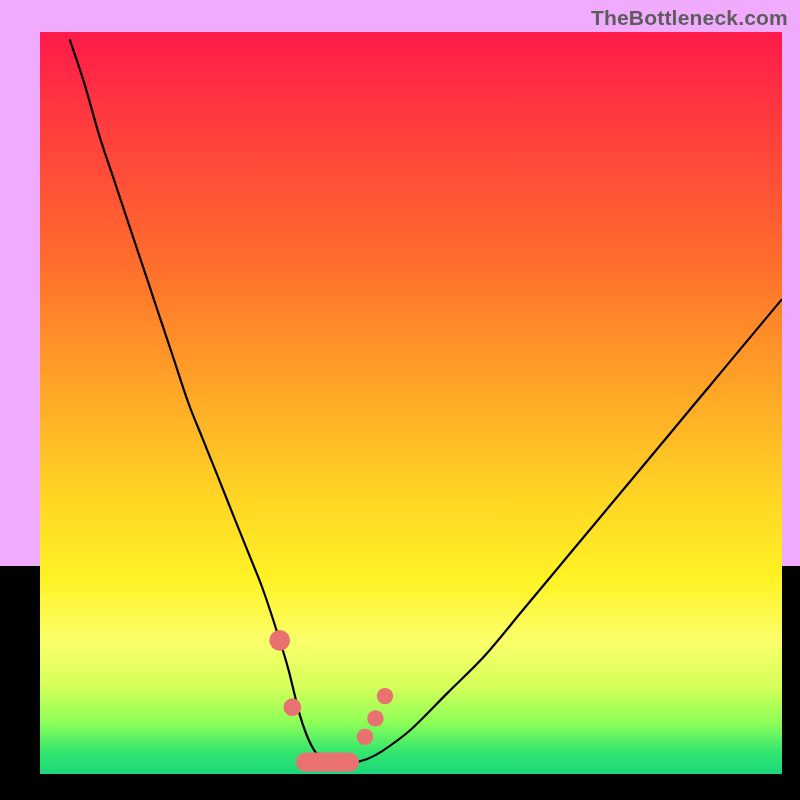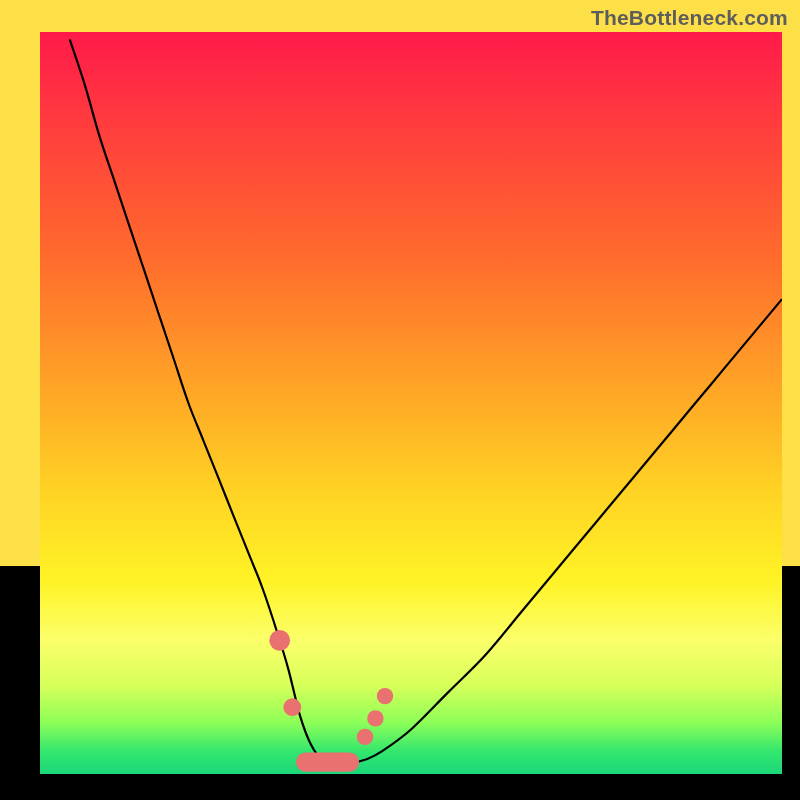--- a/index.html
+++ b/index.html
@@ -9,21 +9,21 @@
     height: 800px;
     background: #000;
     overflow: hidden;
   }
   .frame {
     position: absolute;
     left: 0;
     top: 0;
     width: 800px;
     height: 566px;
-    background: #fde047;
+    background: #f0abfc;
     text-align: right;
   }
   .plot-area {
     position: absolute;
     left: 40px;
     top: 32px;
     width: 742px;
     height: 742px;
     
     background: linear-gradient(

